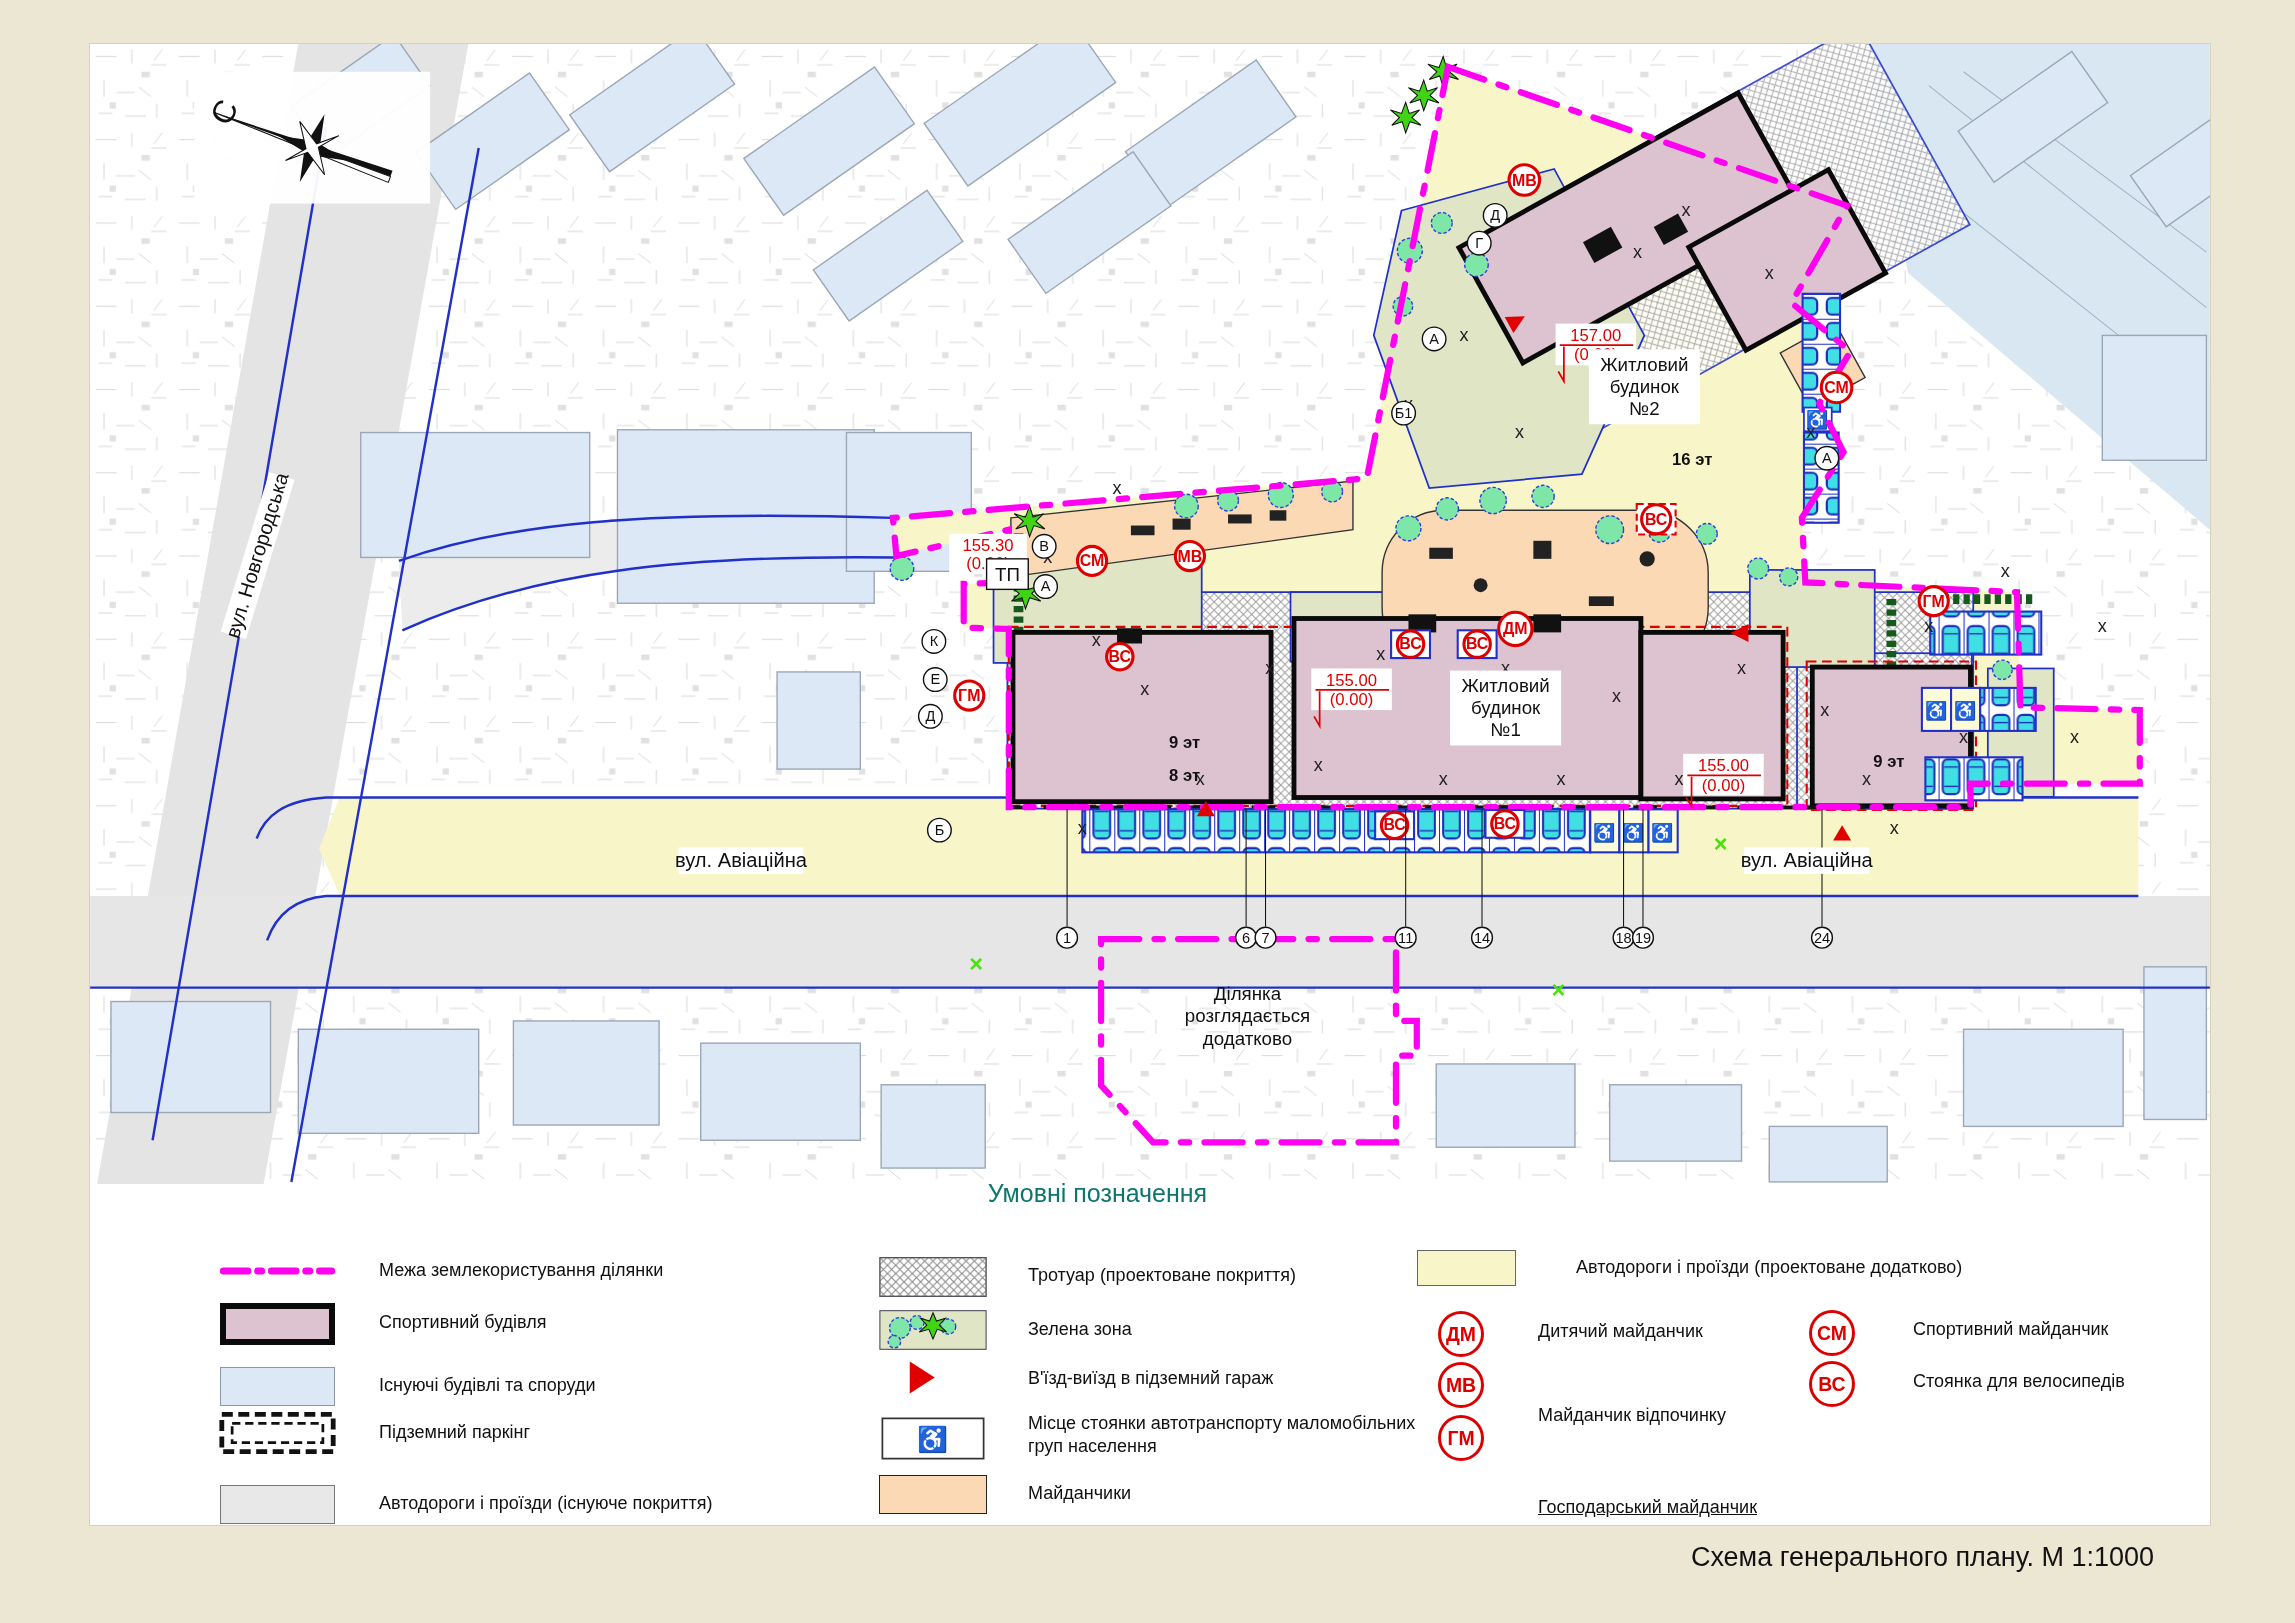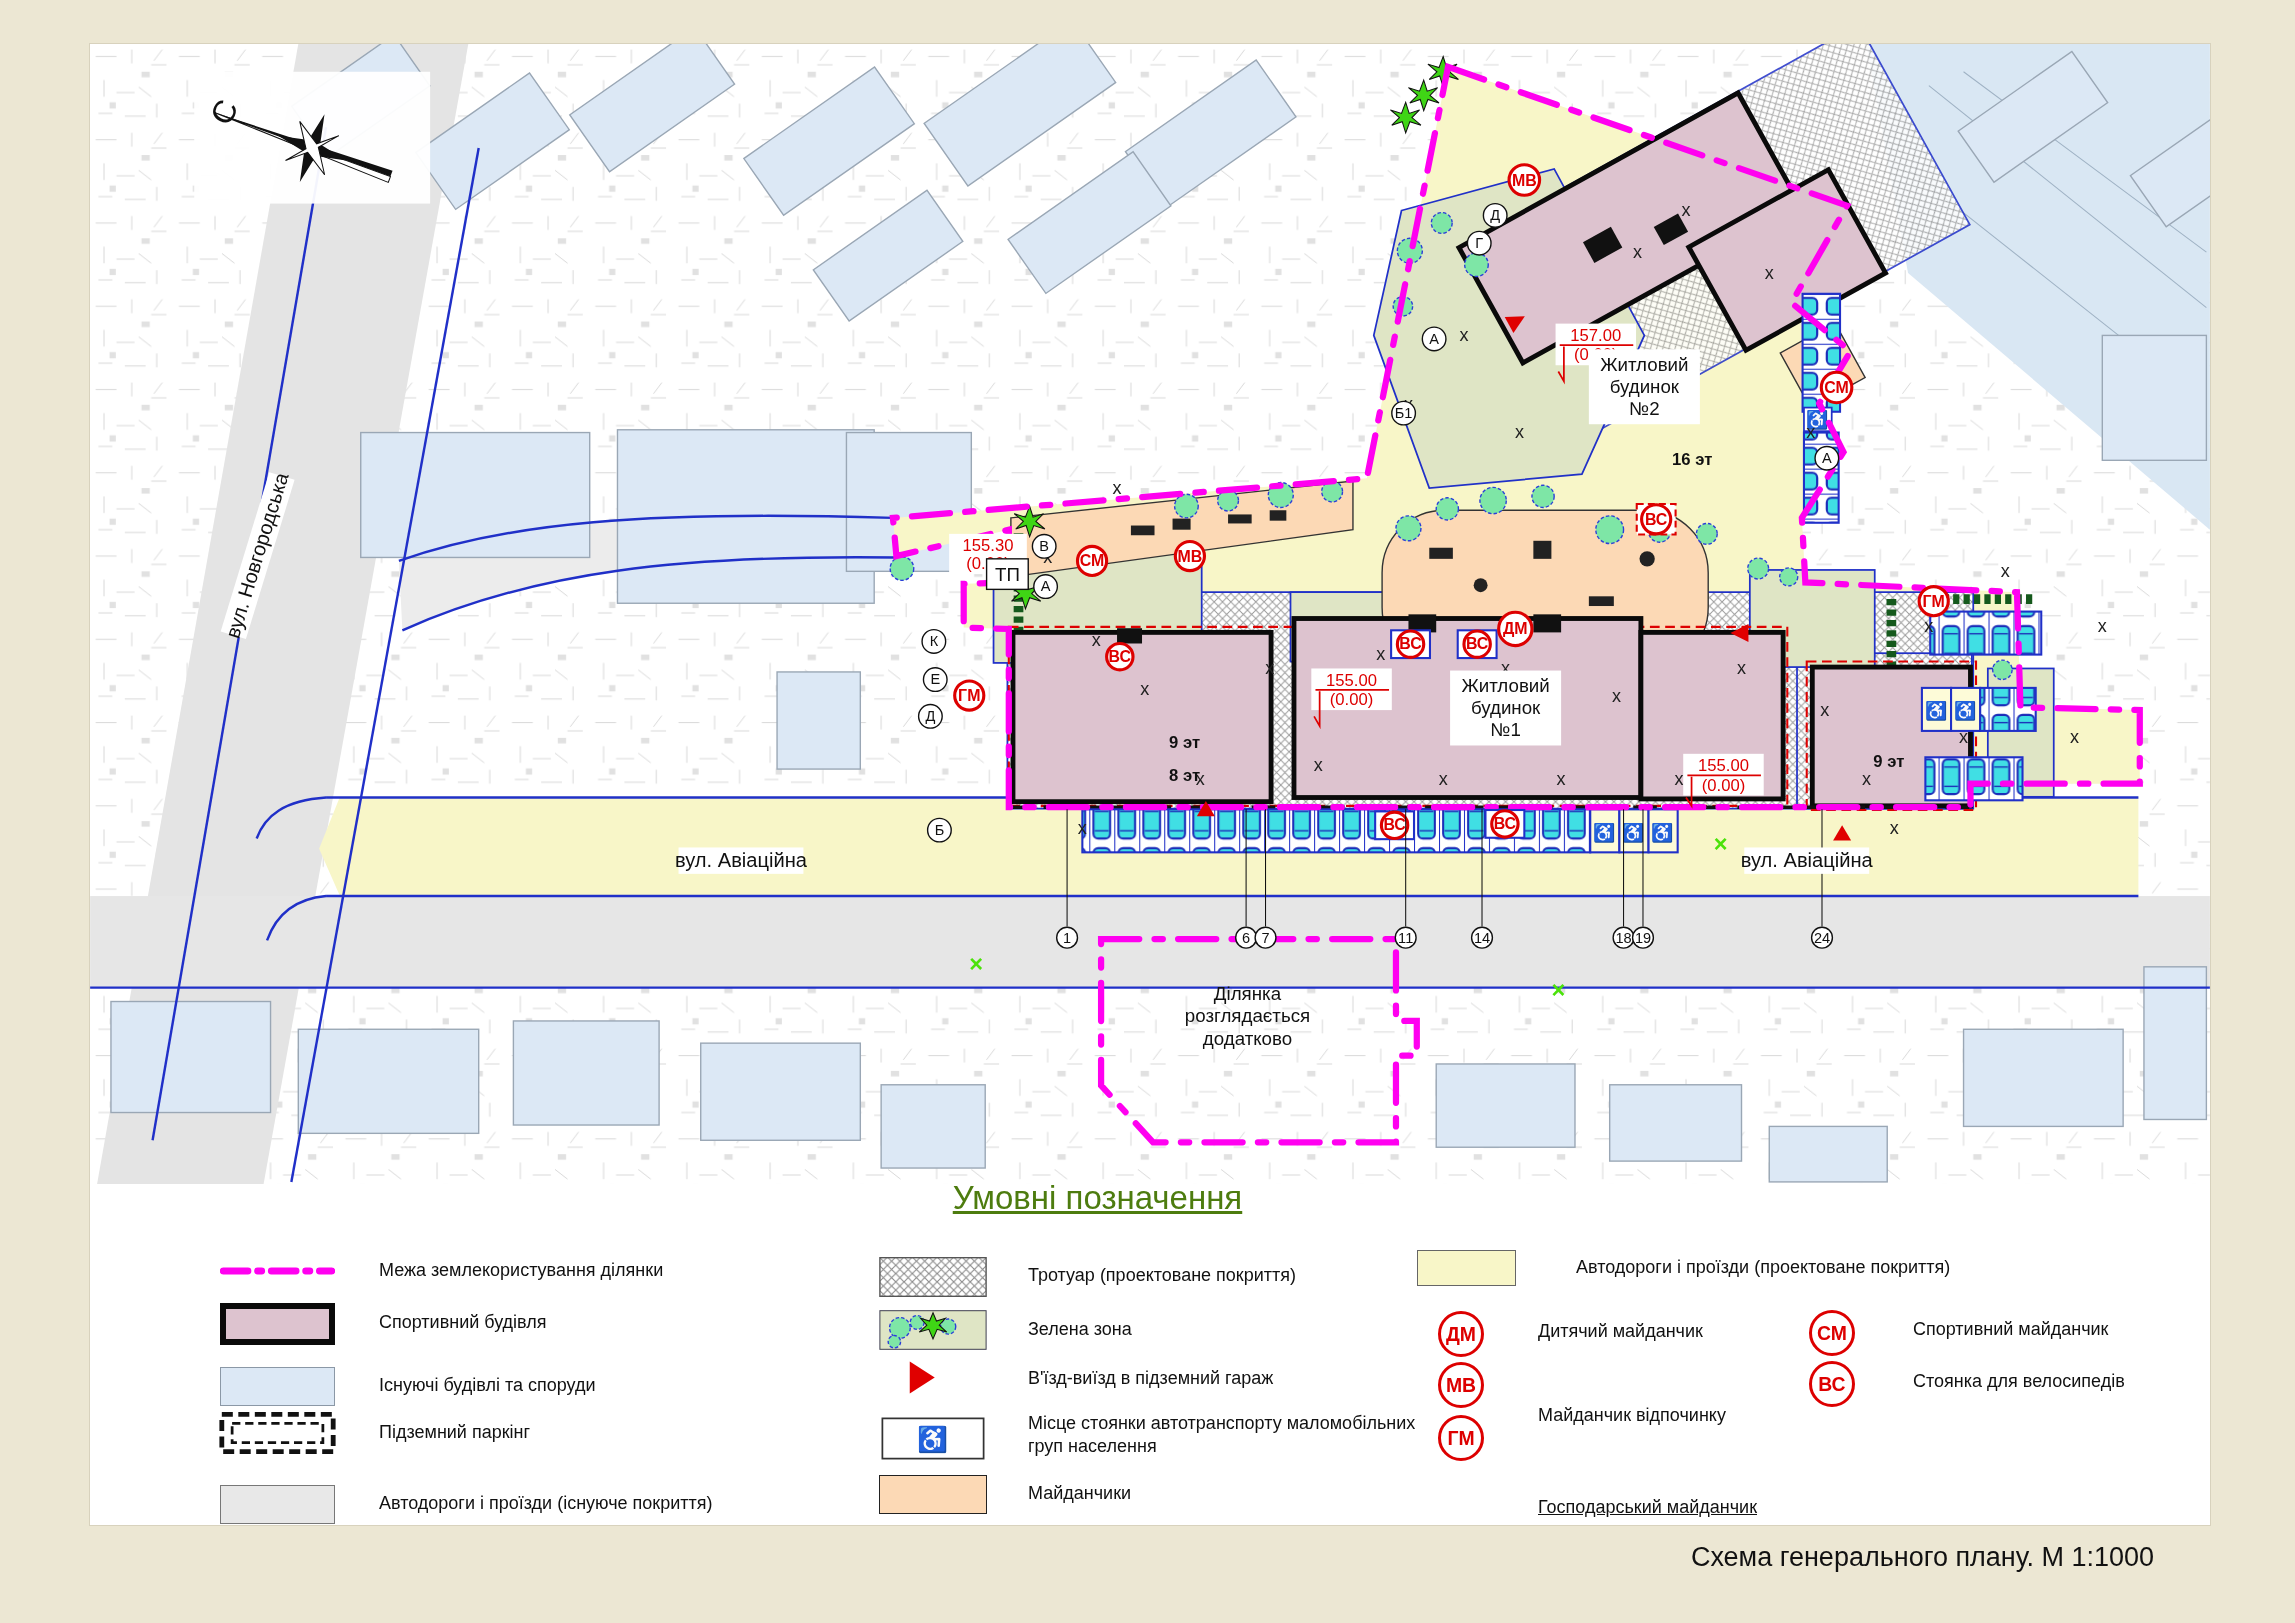--- a/index.html
+++ b/index.html
@@ -26,21 +26,21 @@
   .rtxt{fill:#dd0000;font-size:24px;text-anchor:middle;}
   .wc{fill:#dd0000;font-size:26px;text-anchor:middle;}
   .tree{fill:#7ee6a6;stroke:#2b3fd8;stroke-width:2;stroke-dasharray:5 3;}
   .hedge{stroke:#15591c;stroke-width:14;stroke-dasharray:9 6;fill:none;}
   .whitebox{fill:#ffffff;stroke:none;}
   .bldlab{font-size:27px;fill:#111;text-anchor:middle;}
   .floor{font-size:24px;fill:#111;font-weight:bold;}
   .street{font-size:29px;fill:#111;}
   .lg-label{position:absolute;font-size:18px;color:#111;white-space:nowrap;}
   .lg-label.wrap{white-space:normal;width:402px;line-height:1.25;}
-  #legend-title{position:absolute;font-size:33px;color:#4d7c0f;text-decoration:underline;text-align:center;width:291px;}
+  #legend-title{position:absolute;font-size:25px;color:#0f766e;text-align:center;width:291px;}
   .sw{position:absolute;box-sizing:border-box;}
   .lg-circle{position:absolute;width:40px;height:40px;border:3.5px solid #dd0000;border-radius:50%;
              display:flex;align-items:center;justify-content:center;color:#dd0000;
              font-weight:bold;font-size:19.4px;background:#fff;}
   #plan-title{position:absolute;left:1652px;top:1542px;width:541px;text-align:center;font-size:27px;color:#111;}
 </style>
 </head>
 <body>
 
 <div id="page">
@@ -585,21 +585,21 @@
 <svg class="sw" style="left:791px;top:1373px;" width="104" height="43" viewBox="0 0 150 62">
   <rect x="2" y="2" width="146" height="58" fill="#fff" stroke="#333" stroke-width="2.5"></rect>
   <text x="75" y="44" text-anchor="middle" font-size="36" fill="#dd0000">♿</text>
 </svg>
 <div class="lg-label wrap" style="left:938px;top:1368px;">Місце стоянки автотранспорту маломобільних груп населення</div>
 
 <div class="sw" style="left:789px;top:1431px;width:108px;height:39px;background:#fcd9b5;border:1.4px solid #222;"></div>
 <div class="lg-label" style="left:938px;top:1439px;">Майданчики</div>
 
 <div class="sw" style="left:1327px;top:1206px;width:99px;height:36px;background:#f8f6c8;border:1.4px solid #666;"></div>
-<div class="lg-label" style="left:1486px;top:1213px;">Автодороги і проїзди (проектоване покриття)</div>
+<div class="lg-label" style="left:1486px;top:1213px;">Автодороги і проїзди (проектоване додатково)</div>
 
 <div class="lg-circle" style="left:1348px;top:1267px;">ДМ</div>
 <div class="lg-label" style="left:1448px;top:1277px;">Дитячий майданчик</div>
 <div class="lg-circle" style="left:1348px;top:1318px;">МВ</div>
 <div class="lg-label" style="left:1448px;top:1328px;margin-top:33px;">Майданчик відпочинку</div>
 <div class="lg-circle" style="left:1348px;top:1371px;">ГМ</div>
 <div class="lg-label" style="left:1448px;top:1453px;text-decoration:underline;">Господарський майданчик</div>
 
 <div class="lg-circle" style="left:1719px;top:1266px;">СМ</div>
 <div class="lg-label" style="left:1823px;top:1275px;">Спортивний майданчик</div>

